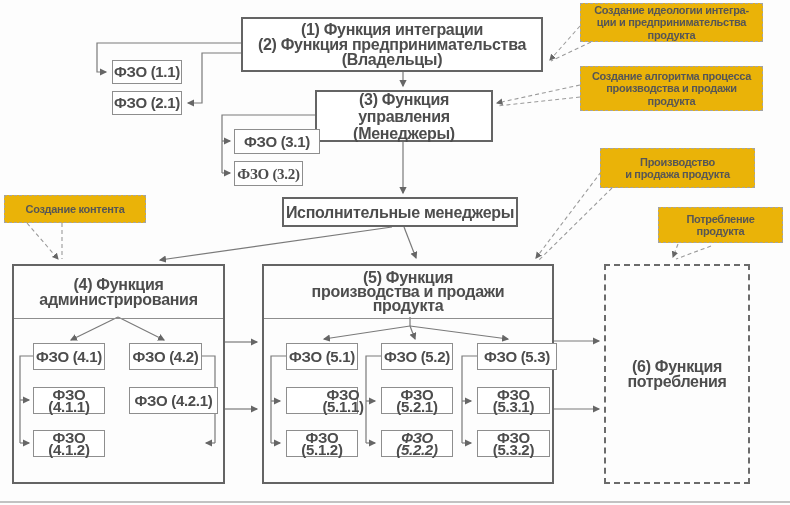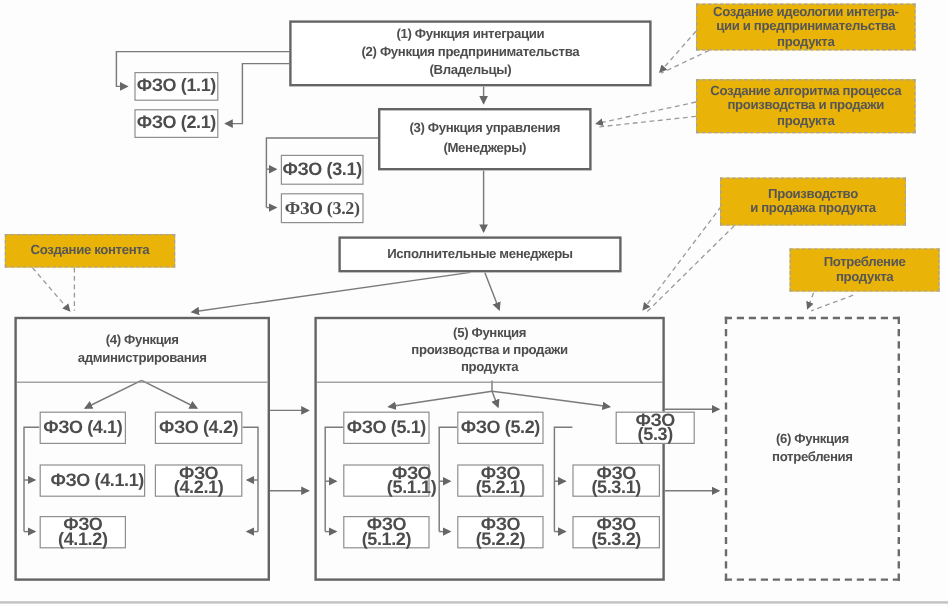--- a/index.html
+++ b/index.html
@@ -5,21 +5,21 @@
   html,body{margin:0;padding:0;background:#fff;}
   #stage{
     position:relative;width:790px;height:505px;background:#fdfdfd;overflow:hidden;
     font-family:"Liberation Sans","DejaVu Sans",sans-serif;color:#4d4d4d;
   }
   .box{
     position:absolute;box-sizing:border-box;background:#fff;
     display:flex;align-items:center;justify-content:center;text-align:center;
     font-weight:bold;letter-spacing:-0.3px;
   }
-  .node-text{white-space:pre-line;line-height:15px;font-size:11px;color:#4d4d4d;}
+  .node-text{white-space:pre-line;line-height:15px;font-size:16px;color:#4d4d4d;}
   .major{border:2px solid #646464;}
   .minor{border:1px solid #8e8e8e;font-size:11px;}
   .minor .node-text{font-size:15px;line-height:12px;}
   .callout{border:1.5px dashed #a3a3a3;background:#eab308;}
   .callout .node-text{font-size:11px;line-height:12.5px;color:#565656;}
   .bigbox{border:2px solid #646464;background:transparent;}
   .bigbox-title{
     position:absolute;left:0;top:0;right:0;height:53px;box-sizing:border-box;
     border-bottom:1px solid #8e8e8e;display:flex;align-items:center;justify-content:center;
     text-align:center;font-weight:bold;letter-spacing:-0.3px;
@@ -117,21 +117,21 @@
   </div>
   <div class="box minor" style="left:112px;top:91px;width:70px;height:24px;">
     <span class="node-text">ФЗО (2.1)</span>
   </div>
 
   <div class="box major" style="left:315px;top:90px;width:178px;height:52px;">
     <span class="node-text" style="line-height:17px;">(3) Функция управления
 (Менеджеры)</span>
   </div>
 
-  <div class="box minor" style="left:234px;top:129px;width:69px;height:25px;">
+  <div class="box minor" style="left:234px;top:129px;width:86px;height:25px;">
     <span class="node-text">ФЗО (3.1)</span>
   </div>
   <div class="box minor" style="left:234px;top:161px;width:69px;height:25px;font-family:Liberation Serif, serif;">
     <span class="node-text">ФЗО (3.2)</span>
   </div>
 
   <div class="box major" style="left:282px;top:197px;width:236px;height:30px;">
     <span class="node-text">Исполнительные менеджеры</span>
   </div>
 
@@ -141,60 +141,60 @@
 администрирования</span>
     </div>
   </div>
 
   <div class="box minor" style="left:33px;top:343px;width:72px;height:27px;">
     <span class="node-text">ФЗО (4.1)</span>
   </div>
   <div class="box minor" style="left:129px;top:343px;width:73px;height:27px;">
     <span class="node-text">ФЗО (4.2)</span>
   </div>
-  <div class="box minor" style="left:33px;top:387px;width:88px;height:27px;justify-content:flex-end;">
+  <div class="box minor" style="left:33px;top:387px;width:72px;height:27px;justify-content:flex-end;">
     <span class="node-text">ФЗО (4.1.1)</span>
   </div>
-  <div class="box minor" style="left:129px;top:387px;width:73px;height:27px;">
+  <div class="box minor" style="left:129px;top:387px;width:89px;height:27px;">
     <span class="node-text">ФЗО (4.2.1)</span>
   </div>
   <div class="box minor" style="left:33px;top:430px;width:72px;height:27px;">
     <span class="node-text">ФЗО (4.1.2)</span>
   </div>
 
   <div class="bigbox" style="position:absolute;left:262px;top:264px;width:292px;height:220px;box-sizing:border-box;">
     <div class="bigbox-title">
       <span class="node-text" style="line-height:14px;">(5) Функция
 производства и продажи
 продукта</span>
     </div>
   </div>
 
   <div class="box minor" style="left:286px;top:343px;width:72px;height:27px;">
     <span class="node-text">ФЗО (5.1)</span>
   </div>
   <div class="box minor" style="left:381px;top:343px;width:72px;height:27px;">
     <span class="node-text">ФЗО (5.2)</span>
   </div>
-  <div class="box minor" style="left:477px;top:343px;width:66px;height:27px;margin-left:36px;">
+  <div class="box minor" style="left:477px;top:343px;width:80px;height:27px;">
     <span class="node-text">ФЗО (5.3)</span>
   </div>
   <div class="box minor" style="left:286px;top:387px;width:72px;height:27px;padding-left:42px;">
     <span class="node-text">ФЗО (5.1.1)</span>
   </div>
   <div class="box minor" style="left:381px;top:387px;width:72px;height:27px;">
     <span class="node-text">ФЗО (5.2.1)</span>
   </div>
   <div class="box minor" style="left:477px;top:387px;width:73px;height:27px;">
     <span class="node-text">ФЗО (5.3.1)</span>
   </div>
   <div class="box minor" style="left:286px;top:430px;width:72px;height:27px;">
     <span class="node-text">ФЗО (5.1.2)</span>
   </div>
-  <div class="box minor" style="left:381px;top:430px;width:72px;height:27px;">
+  <div class="box minor" style="left:381px;top:430px;width:72px;height:27px;font-style:italic;">
     <span class="node-text">ФЗО (5.2.2)</span>
   </div>
   <div class="box minor" style="left:477px;top:430px;width:73px;height:27px;">
     <span class="node-text">ФЗО (5.3.2)</span>
   </div>
 
   <div class="box dashed-major" style="left:604px;top:264px;width:146px;height:220px;">
     <span class="node-text">(6) Функция
 потребления</span>
   </div>

